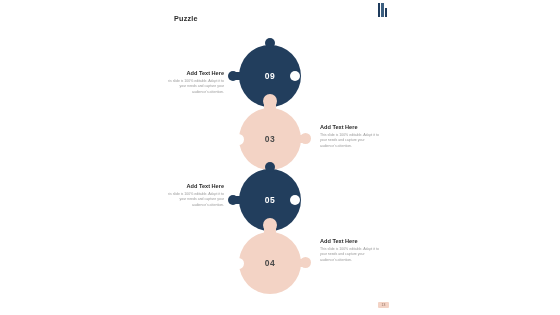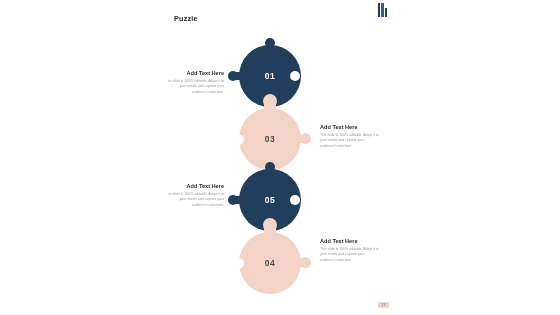--- a/index.html
+++ b/index.html
@@ -92,21 +92,21 @@
   <div class="puzzle-stage">
 
     <div class="neck navy-k" style="left:98px;top:4px;width:8px;height:10px;"></div>
     <div class="knob navy-k" style="left:97px;top:0px;width:10px;height:10px;"></div>
 
     <div class="neck navy-k" style="left:64px;top:34px;width:10px;height:8px;"></div>
     <div class="knob navy-k" style="left:60px;top:33px;width:10px;height:10px;"></div>
 
     <div class="piece navy" style="left:71px;top:7px;">
       <div class="disc"></div>
-      <div class="num">01</div>
+      <div class="num">09</div>
     </div>
 
     <div class="hole" style="left:122px;top:33px;width:10px;height:10px;"></div>
 
     <div class="neck peach-k" style="left:96px;top:62px;width:12px;height:12px;"></div>
     <div class="knob peach-k" style="left:95px;top:56px;width:14px;height:14px;"></div>
 
     <div class="piece peach" style="left:71px;top:70px;">
       <div class="disc"></div>
       <div class="num">03</div>

